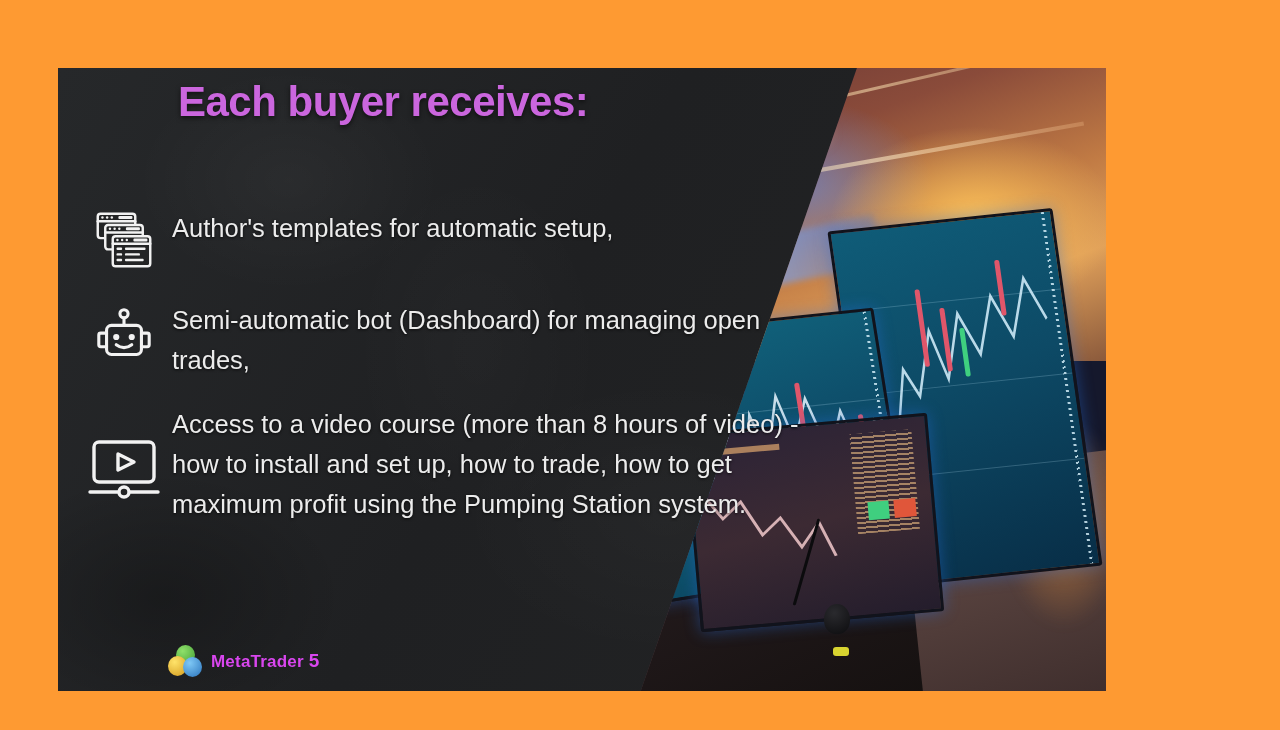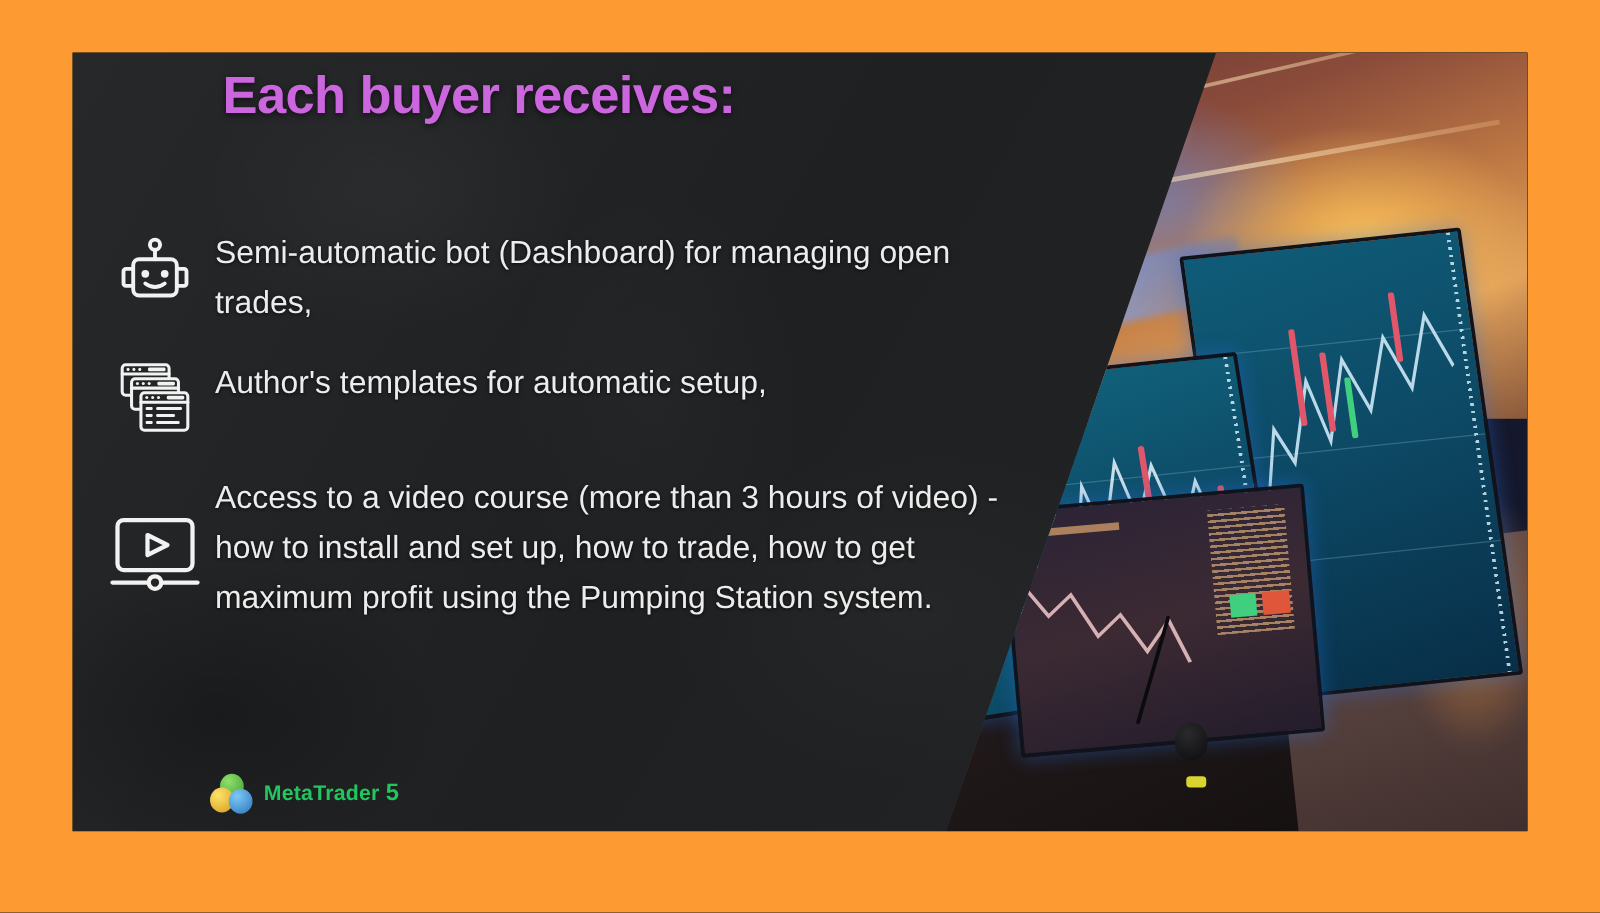--- a/index.html
+++ b/index.html
@@ -6,22 +6,22 @@
   html, body {
     width:1280px; height:730px;
     overflow:hidden;
     font-family:"Liberation Sans", sans-serif;
   }
   body { background:#FE9A32; position:relative; }
 
   
   #slide-panel{
     position:absolute;
-    left:58px; top:42px;
-    width:1164px; height:623px;
+    left:58px; top:68px;
+    width:1048px; height:623px;
     background:#232425;
     overflow:hidden;
   }
   
   #panel-texture{
     position:absolute; inset:0;
     background:
       radial-gradient(ellipse 220px 160px at 22% 18%, rgba(255,255,255,.035), transparent 70%),
       radial-gradient(ellipse 300px 200px at 58% 72%, rgba(255,255,255,.025), transparent 70%),
       radial-gradient(ellipse 180px 260px at 40% 45%, rgba(255,255,255,.02), transparent 70%),
@@ -222,21 +222,21 @@
     display:flex;
     gap:294px;
   }
   .badge{ display:flex; align-items:center; gap:9px; }
   .mt-logo{ position:relative; width:34px; height:32px; flex:0 0 34px; }
   .blob{ position:absolute; border-radius:50%; filter:blur(.3px); }
   .blob-g{ left:8px; top:0;  width:19px; height:20px; background:radial-gradient(circle at 35% 30%,#8fe06a,#3f9c33); }
   .blob-y{ left:0;  top:11px; width:19px; height:20px; background:radial-gradient(circle at 35% 30%,#ffe36a,#d39b1d); }
   .blob-b{ left:15px; top:12px; width:19px; height:20px; background:radial-gradient(circle at 35% 30%,#7fc8f5,#2a74bd); }
   .badge-label{
-    color:#22c55e;
+    color:#d946ef;
     font-size:17px;
     font-weight:bold;
     letter-spacing:.2px;
     white-space:nowrap;
   }
   .badge-num{ font-size:19px; }
 
   
   #watermark{
     position:absolute;
@@ -336,36 +336,20 @@
     <div class="ph" id="mouse"></div>
     <div class="ph" id="mouse-pad"></div>
     <div class="ph" id="keypad">
       <div id="keypad-dots"></div>
     </div>
   </div>
 
   <h1 id="title">Each buyer receives:</h1>
 
   <div id="bullets">
-
-    <div class="bullet" id="bullet-row-1">
-      <div class="bullet-icon">
-        <svg width="62" height="62" viewBox="0 0 64 64" fill="none" stroke="#F2F2F2" stroke-width="3.2" stroke-linecap="round" stroke-linejoin="round">
-          <circle cx="32" cy="8" r="4.2"></circle>
-          <line x1="32" y1="12.4" x2="32" y2="20"></line>
-          <rect x="14" y="20" width="36" height="30" rx="5"></rect>
-          <path d="M14 28 H8 a2 2 0 0 0 -2 2 v10 a2 2 0 0 0 2 2 h6"></path>
-          <path d="M50 28 h6 a2 2 0 0 1 2 2 v10 a2 2 0 0 1 -2 2 h-6"></path>
-          <circle cx="24" cy="32" r="3.2" fill="#F2F2F2" stroke="none"></circle>
-          <circle cx="40" cy="32" r="3.2" fill="#F2F2F2" stroke="none"></circle>
-          <path d="M24 40 q8 6 16 0"></path>
-        </svg>
-      </div>
-      <div class="bullet-text">Semi-automatic bot (Dashboard) for managing open trades,</div>
-    </div>
 
     <div class="bullet" id="bullet-row-2">
       <div class="bullet-icon">
         <svg width="60" height="60" viewBox="0 0 64 64" fill="none" stroke="#F2F2F2" stroke-width="2.6" stroke-linecap="round" stroke-linejoin="round">
           <rect x="4" y="4" width="40" height="26" rx="3" fill="#232425"></rect>
           <line x1="4" y1="12" x2="44" y2="12"></line>
           <circle cx="9" cy="8" r="1.3" fill="#F2F2F2" stroke="none"></circle>
           <circle cx="14" cy="8" r="1.3" fill="#F2F2F2" stroke="none"></circle>
           <circle cx="19" cy="8" r="1.3" fill="#F2F2F2" stroke="none"></circle>
           <rect x="26" y="6.5" width="15" height="3.2" rx="1.2" fill="#F2F2F2" stroke="none"></rect>
@@ -387,30 +371,46 @@
           <rect x="33" y="40" width="22" height="2.6" rx="1" fill="#F2F2F2" stroke="none"></rect>
           <rect x="24" y="46" width="6" height="2.6" rx="1" fill="#F2F2F2" stroke="none"></rect>
           <rect x="33" y="46" width="16" height="2.6" rx="1" fill="#F2F2F2" stroke="none"></rect>
           <rect x="24" y="52" width="6" height="2.6" rx="1" fill="#F2F2F2" stroke="none"></rect>
           <rect x="33" y="52" width="20" height="2.6" rx="1" fill="#F2F2F2" stroke="none"></rect>
         </svg>
       </div>
       <div class="bullet-text">Author's templates for automatic setup,</div>
     </div>
 
+    <div class="bullet" id="bullet-row-1">
+      <div class="bullet-icon">
+        <svg width="62" height="62" viewBox="0 0 64 64" fill="none" stroke="#F2F2F2" stroke-width="3.2" stroke-linecap="round" stroke-linejoin="round">
+          <circle cx="32" cy="8" r="4.2"></circle>
+          <line x1="32" y1="12.4" x2="32" y2="20"></line>
+          <rect x="14" y="20" width="36" height="30" rx="5"></rect>
+          <path d="M14 28 H8 a2 2 0 0 0 -2 2 v10 a2 2 0 0 0 2 2 h6"></path>
+          <path d="M50 28 h6 a2 2 0 0 1 2 2 v10 a2 2 0 0 1 -2 2 h-6"></path>
+          <circle cx="24" cy="32" r="3.2" fill="#F2F2F2" stroke="none"></circle>
+          <circle cx="40" cy="32" r="3.2" fill="#F2F2F2" stroke="none"></circle>
+          <path d="M24 40 q8 6 16 0"></path>
+        </svg>
+      </div>
+      <div class="bullet-text">Semi-automatic bot (Dashboard) for managing open trades,</div>
+    </div>
+
     <div class="bullet" id="bullet-row-3">
       <div class="bullet-icon">
         <svg width="72" height="62" viewBox="0 0 72 62" fill="none" stroke="#F2F2F2" stroke-width="3.4" stroke-linecap="round" stroke-linejoin="round">
           <rect x="6" y="4" width="60" height="40" rx="5"></rect>
           <path d="M30 16 L46 24 L30 32 Z"></path>
           <line x1="2" y1="54" x2="70" y2="54"></line>
           <circle cx="36" cy="54" r="5" fill="#232425"></circle>
         </svg>
       </div>
-      <div class="bullet-text">Access to a video course (more than 3 hours of video) - how to install and set up, how to trade, how to get maximum profit using the Pumping Station system.</div>
+      <div class="bullet-text">Access to a video course (more than 8 hours of video) - how to install and set up, how to trade, how to get maximum profit using the Pumping Station system.</div>
     </div>
 
   </div>
 
 
   <div id="footer">
 
     <div class="badge">
       <div class="mt-logo">
         <div class="blob blob-g"></div>

